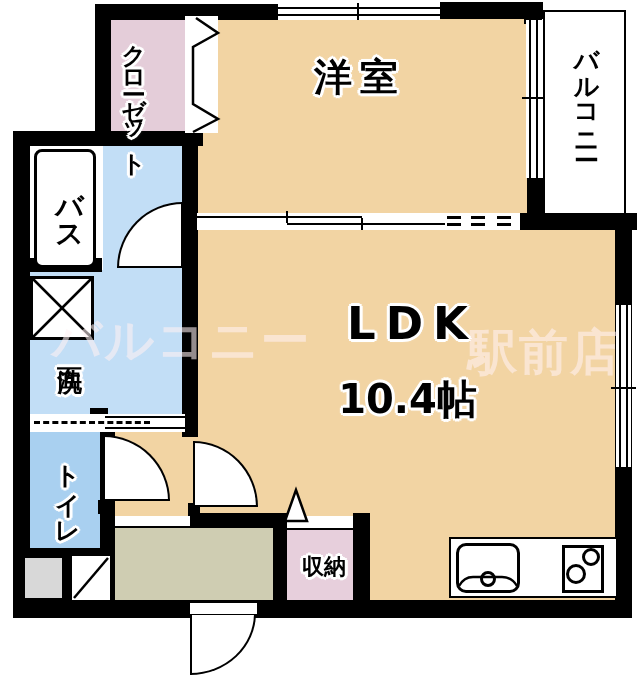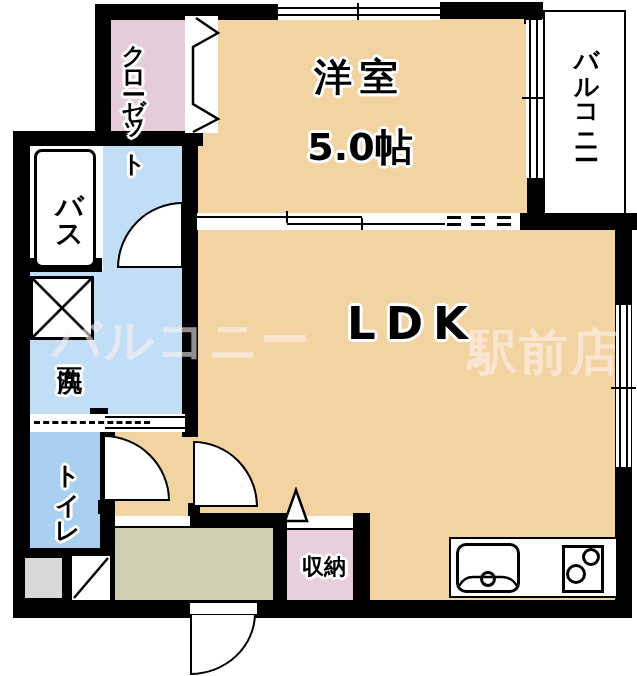--- a/index.html
+++ b/index.html
@@ -124,21 +124,21 @@
       <line x1="33" y1="279" x2="91" y2="337" stroke="#000" stroke-width="2.5"></line>
       <line x1="91" y1="279" x2="33" y2="337" stroke="#000" stroke-width="2.5"></line>
     </g>
     <line x1="74" y1="598" x2="108" y2="558" stroke="#000" stroke-width="2.5"></line>
     <path d="M459,586 Q464,577 473,577 L502,577 Q512,577 517,586" fill="none" stroke="#000" stroke-width="2.5"></path>
     <polygon points="296,490 285,521 307,521" fill="#fff" stroke="#000" stroke-width="2.5"></polygon>
   </svg>
 
   <div class="label vtext" style="left:116px;top:27px;height:96px;font-size:24px;line-height:1.45;">クローゼット</div>
   <div class="label center" style="left:270px;top:52px;width:180px;font-size:38px;letter-spacing:8px;">洋室</div>
-  <div class="label center" style="left:275px;top:122px;width:170px;font-size:38px;">5.0帖</div>
   <div class="label vtext" style="left:570px;top:32px;height:185px;font-size:25px;">バルコニー</div>
   <div class="label vtext" style="left:50px;top:175px;height:70px;font-size:28px;">バス</div>
   <div class="label vtext" style="left:53px;top:348px;height:64px;font-size:25px;">洗面</div>
   <div class="label vtext" style="left:51px;top:447px;height:92px;font-size:25px;">トイレ</div>
   <div class="label center" style="left:330px;top:297px;width:165px;font-size:45px;letter-spacing:10px;">LDK</div>
+  <div class="label center" style="left:315px;top:372px;width:185px;font-size:40px;">10.4帖</div>
   <div class="label center" style="left:288px;top:552px;width:72px;font-size:22px;">収納</div>
 
 </div>
 
 </body></html>

